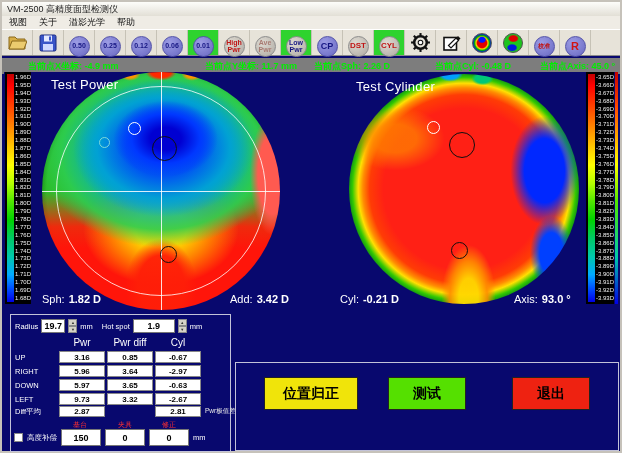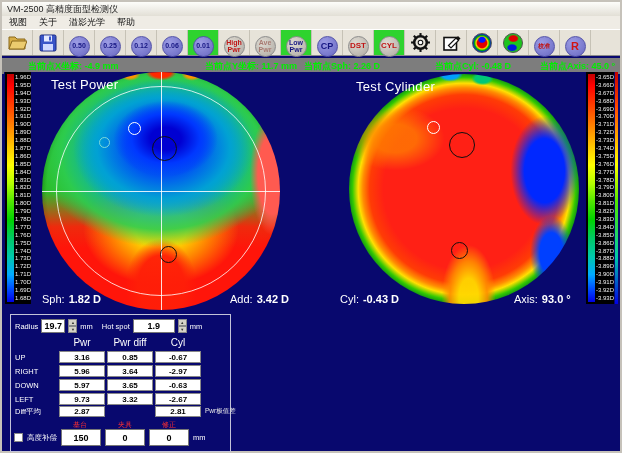--- a/index.html
+++ b/index.html
@@ -189,21 +189,21 @@
         <div class="circ tiny redtext">校准</div>
       </div>
     <div class="tile">
         <div class="circ bigR">R</div>
       </div>
   </div>
 
   <div class="statusbar">
     <span class="sitem" style="left:26px"><span>当前点X坐标:</span> <span>-4.9 mm</span></span>
     <span class="sitem" style="left:203px"><span>当前点Y坐标:</span> <span>11.7 mm</span></span>
-    <span class="sitem" style="left:302px"><span>当前点Sph:</span> <span>2.26 D</span></span>
+    <span class="sitem" style="left:312px"><span>当前点Sph:</span> <span>2.26 D</span></span>
     <span class="sitem" style="left:433px"><span>当前点Cyl:</span> <span>-0.48 D</span></span>
     <span class="sitem" style="left:538px"><span>当前点Axis:</span> <span>45.0 °</span></span>
   </div>
 
   <div class="main">
 
     <div class="scale" style="left:1px">
       <div class="scale-strip"></div>
       <div class="scale-labels">
 
@@ -290,21 +290,21 @@
           <div class="scale-label">-3.91D</div>
           <div class="scale-label">-3.92D</div>
           <div class="scale-label">-3.93D</div>
         </div>
     </div>
     <div class="edge-strip"></div>
 
     <div class="readouts">
       <span class="ritem" style="left:38px"><span>Sph:</span><b>1.82 D</b></span>
       <span class="ritem" style="left:226px"><span>Add:</span><b>3.42 D</b></span>
-      <span class="ritem" style="left:336px"><span>Cyl:</span><b>-0.43 D</b></span>
+      <span class="ritem" style="left:336px"><span>Cyl:</span><b>-0.21 D</b></span>
       <span class="ritem" style="left:510px"><span>Axis:</span><b>93.0 °</b></span>
     </div>
 
     <div class="panel measure-panel">
       <div class="mrow">
         <span>Radius</span>
         <input class="field" style="width: 24px;" value="19.7">
         <span class="spin">
             <div>▲</div>
             <div>▼</div>
@@ -370,15 +370,20 @@
       <div class="hc-row">
         <div class="checkbox"></div>
         <span>高度补偿</span>
         <input class="field hfield" value="150" style="">
         <input class="field hfield" value="0" style="">
         <input class="field hfield" value="0" style="">
         <span>mm</span>
       </div>
     </div>
 
+    <div class="panel action-panel">
+      <div class="abtn align">位置归正</div>
+      <div class="abtn test">测试</div>
+      <div class="abtn exit">退出</div>
+    </div>
 
   </div>
 </div>
 
 </body></html>

